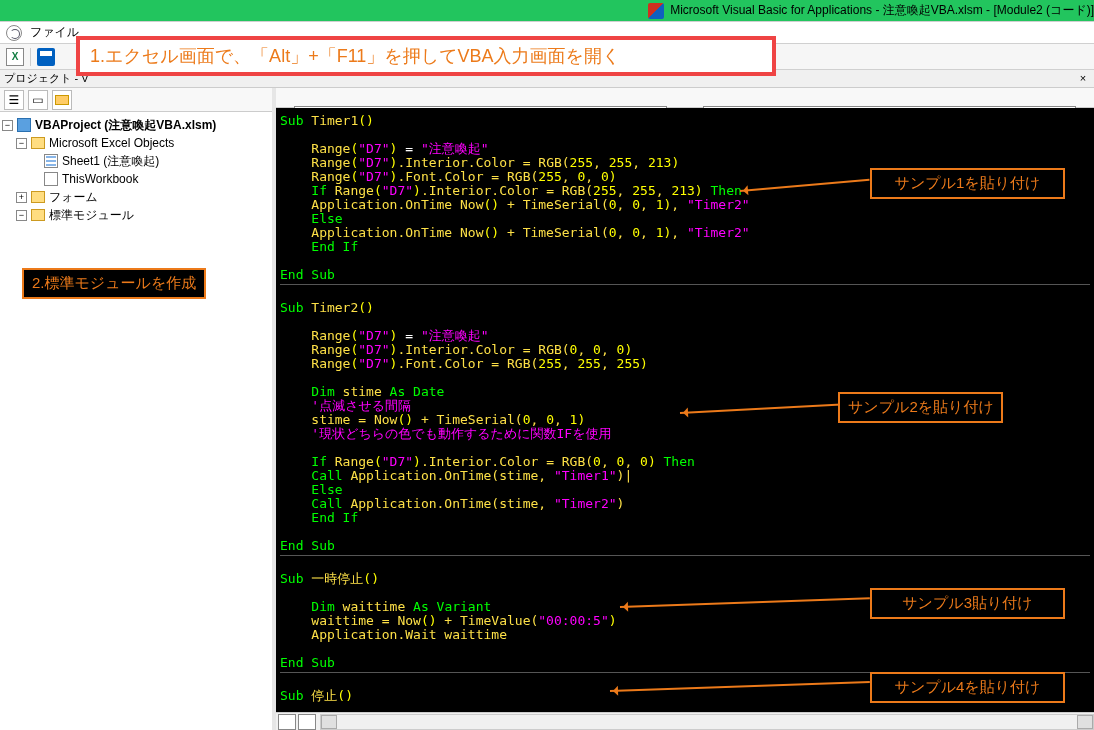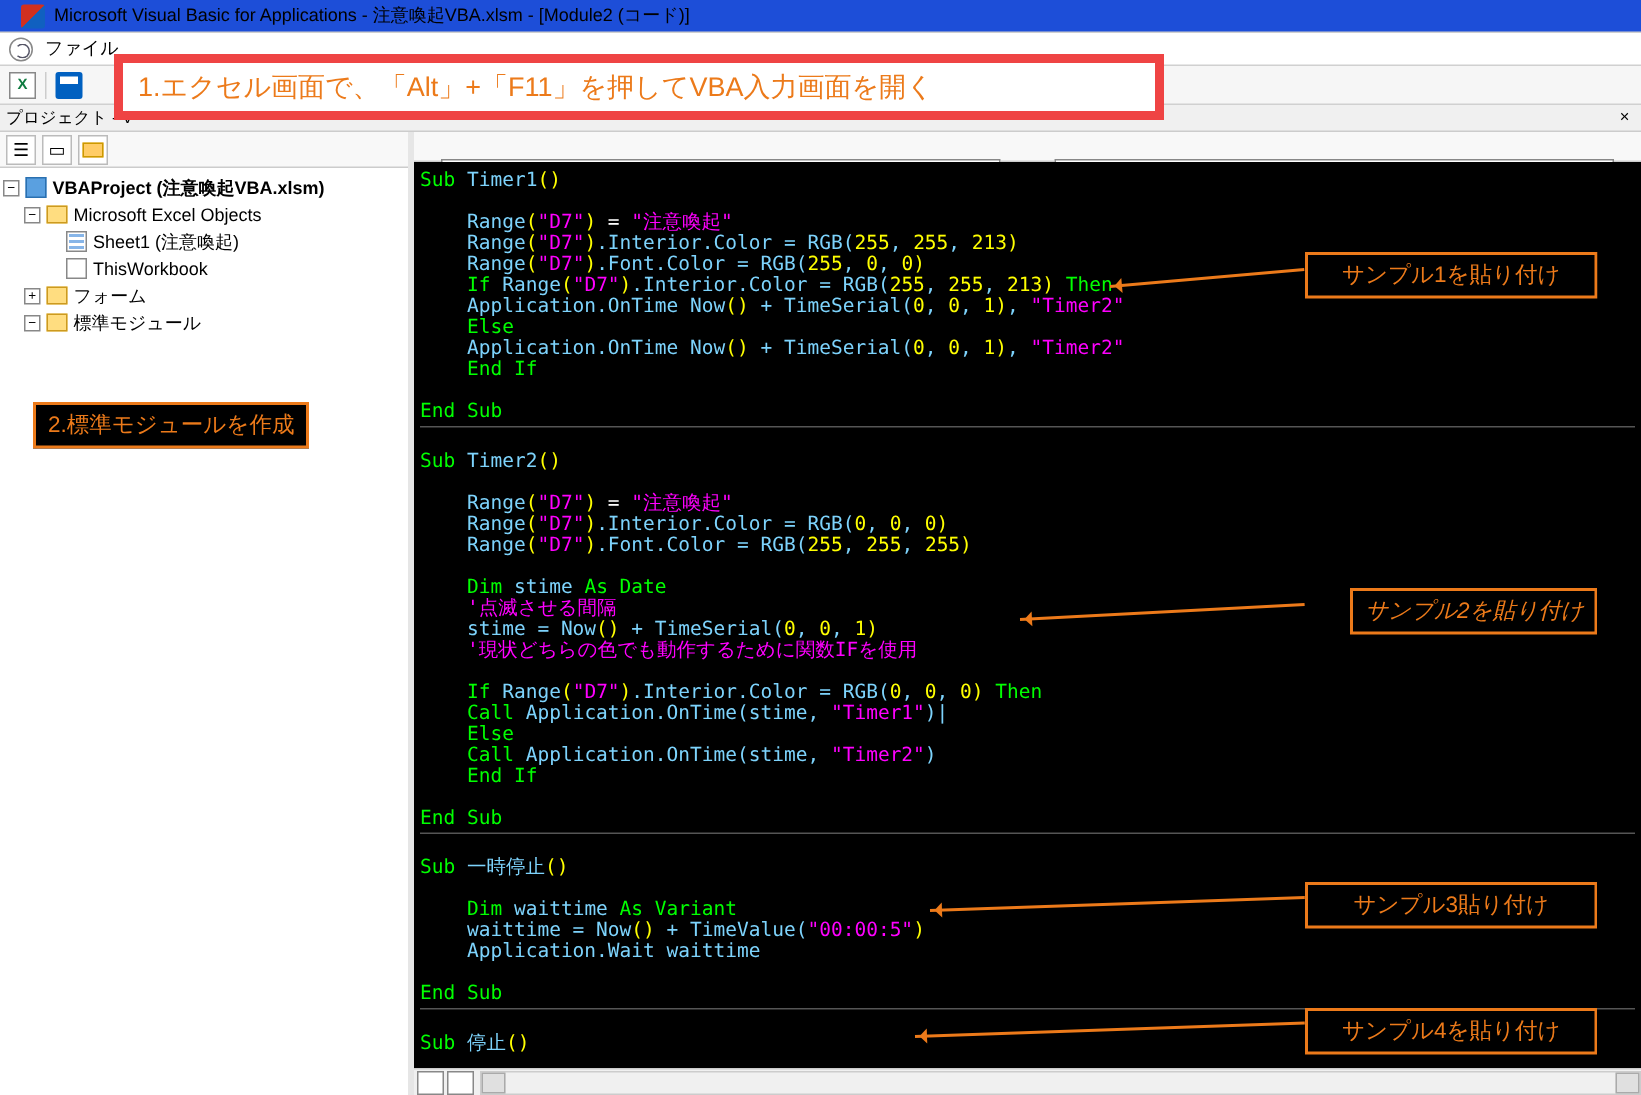--- a/index.html
+++ b/index.html
@@ -8,25 +8,26 @@
     font-family: "MS Gothic", "MS PGothic", "Meiryo", sans-serif;
     font-size: 12px;
     background: #fff;
     width: 1094px;
     height: 730px;
     position: relative;
     overflow: hidden;
   }
   .title-bar {
     height: 22px;
-    background: #1d4ed8;
+    background: #22c55e;
     border-bottom: 1px solid #d0d0d0;
     display: flex;
     align-items: center;
     padding-left: 14px;
+    justify-content: flex-end;
   }
   .vb-icon {
     width: 16px; height: 16px;
     background: linear-gradient(135deg,#d03020 0 50%,#1060c0 50% 100%);
     border-radius: 2px;
     margin-right: 6px;
   }
   .title-text { color: #000; }
   .menu-bar {
     height: 22px;
@@ -98,21 +99,21 @@
   .sheet-icon{width:14px;height:14px;background:#fff;border:1px solid #888;position:relative;}
   .sheet-icon::after{content:"";position:absolute;left:1px;top:1px;right:1px;bottom:1px;background:repeating-linear-gradient(#87b5e8 0 2px,#fff 2px 4px);}
   .wb-icon{width:14px;height:14px;background:#fff;border:1px solid #888;}
   .mod-icon{width:14px;height:14px;display:flex;align-items:center;justify-content:center;}
   .mod-icon svg{display:block;}
   .indent1{padding-left:14px;}
   .indent3{padding-left:42px;}
   .module-highlight{border:2px solid #ec7a1a;padding:0 4px;display:inline-flex;gap:4px;align-items:center;}
   
   .annot {
-    position:absolute;border:6px solid #ef4444;color:#ec7a1a;
+    position:absolute;border:4px solid #ef4444;color:#ec7a1a;
     background:#fff;font-size:18px;padding:4px 10px;
     font-family:"Meiryo","Yu Gothic",sans-serif;
     display:flex;align-items:center;white-space:nowrap;
     z-index:50;
     text-align:center;
   }
   .annot-small {
     position:absolute;border:2px solid #ec7a1a;color:#ec7a1a;
     background:#000000;font-size:15px;padding:4px 8px;
     font-family:"Meiryo","Yu Gothic",sans-serif;
@@ -141,21 +142,21 @@
   .dd-arrow{width:16px;height:14px;background:#eee;border-left:1px solid #aaa;display:flex;align-items:center;justify-content:center;font-size:9px;}
   .code-body {
     flex:1;background:#000;color:#0f0;overflow:auto;
     font-family:"Consolas","MS Gothic",monospace;font-size:13px;
     padding:6px 4px;position:relative;line-height:14px;white-space:pre;
   }
   .kw{color:#00ff00;}
   .str{color:#ff00ff;}
   .num{color:#ffff00;}
   .op{color:#ffffff;}
-  .id{color:#7dd3fc;}
+  .id{color:#fde047;}
   .cmt{color:#ff00ff;}
   .divline{border:none;border-top:1px solid #555;margin:2px 0;}
   .code-bottom{
     height:18px;background:#f0f0f0;border-top:1px solid #ccc;
     display:flex;align-items:center;
   }
   .viewbtn{width:18px;height:16px;border:1px solid #888;margin-left:2px;background:#fff;}
   .hscroll{flex:1;height:16px;background:#f0f0f0;border:1px solid #ccc;margin-left:4px;position:relative;}
   .hscroll::before,.hscroll::after{content:"";position:absolute;top:0;width:16px;height:14px;background:#e0e0e0;border:1px solid #aaa;box-sizing:border-box;}
   .hscroll::before{left:0;} .hscroll::after{right:0;}
@@ -284,20 +285,20 @@
       <span class="viewbtn"></span>
       <span class="viewbtn"></span>
       <div class="hscroll"></div>
     </div>
   </div>
 </div>
 
 <div class="annot" style="left:76px;top:36px;width:700px;">1.エクセル画面で、「Alt」+「F11」を押してVBA入力画面を開く</div>
 <div class="annot-small" style="left:22px;top:268px;">2.標準モジュールを作成</div>
 <div class="annot-small" style="left:870px;top:168px;width:195px;text-align:center;">サンプル1を貼り付け</div>
-<div class="annot-small" style="left:900px;top:392px;width:165px;text-align:center;font-style:italic;">サンプル2を貼り付け</div>
+<div class="annot-small" style="left:838px;top:392px;width:165px;text-align:center;">サンプル2を貼り付け</div>
 <div class="annot-small" style="left:870px;top:588px;width:195px;text-align:center;">サンプル3貼り付け</div>
 <div class="annot-small" style="left:870px;top:672px;width:195px;text-align:center;">サンプル4を貼り付け</div>
 
 <div class="arrow" style="left:740px;top:190px;width:130px;transform:rotate(-5deg);"></div>
 <div class="arrow" style="left:680px;top:412px;width:190px;transform:rotate(-3deg);"></div>
 <div class="arrow" style="left:620px;top:606px;width:250px;transform:rotate(-2deg);"></div>
 <div class="arrow" style="left:610px;top:690px;width:260px;transform:rotate(-2deg);"></div>
 
 </body></html>

